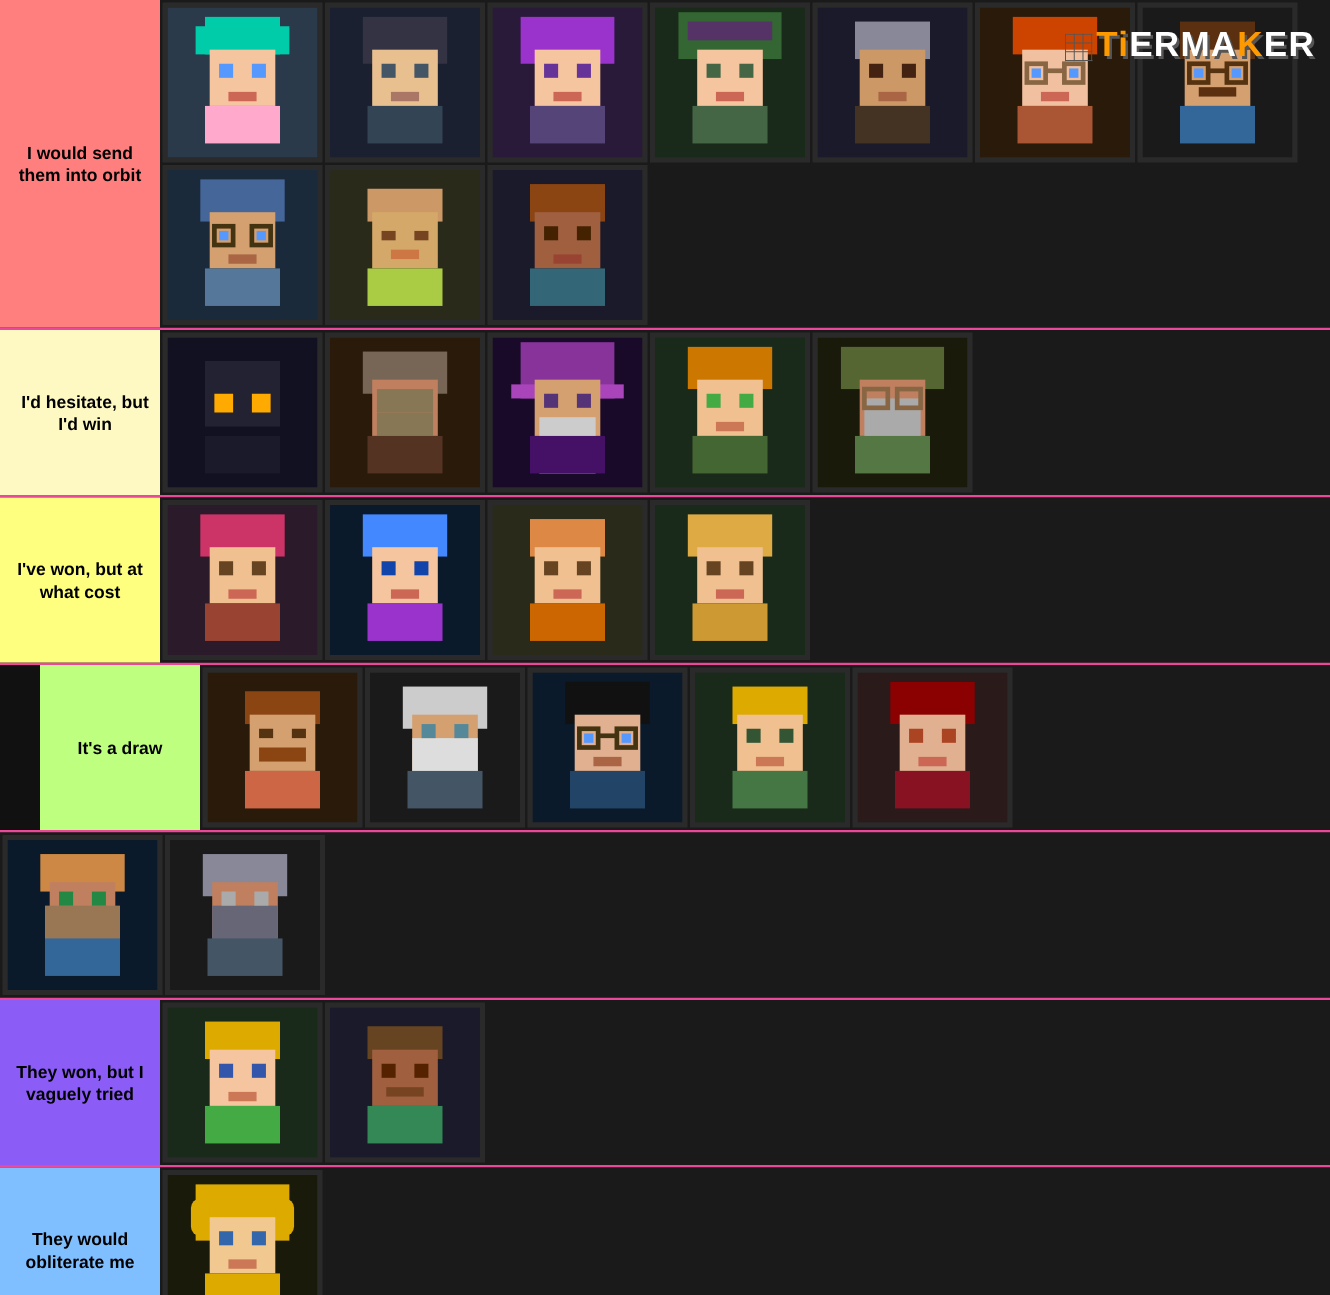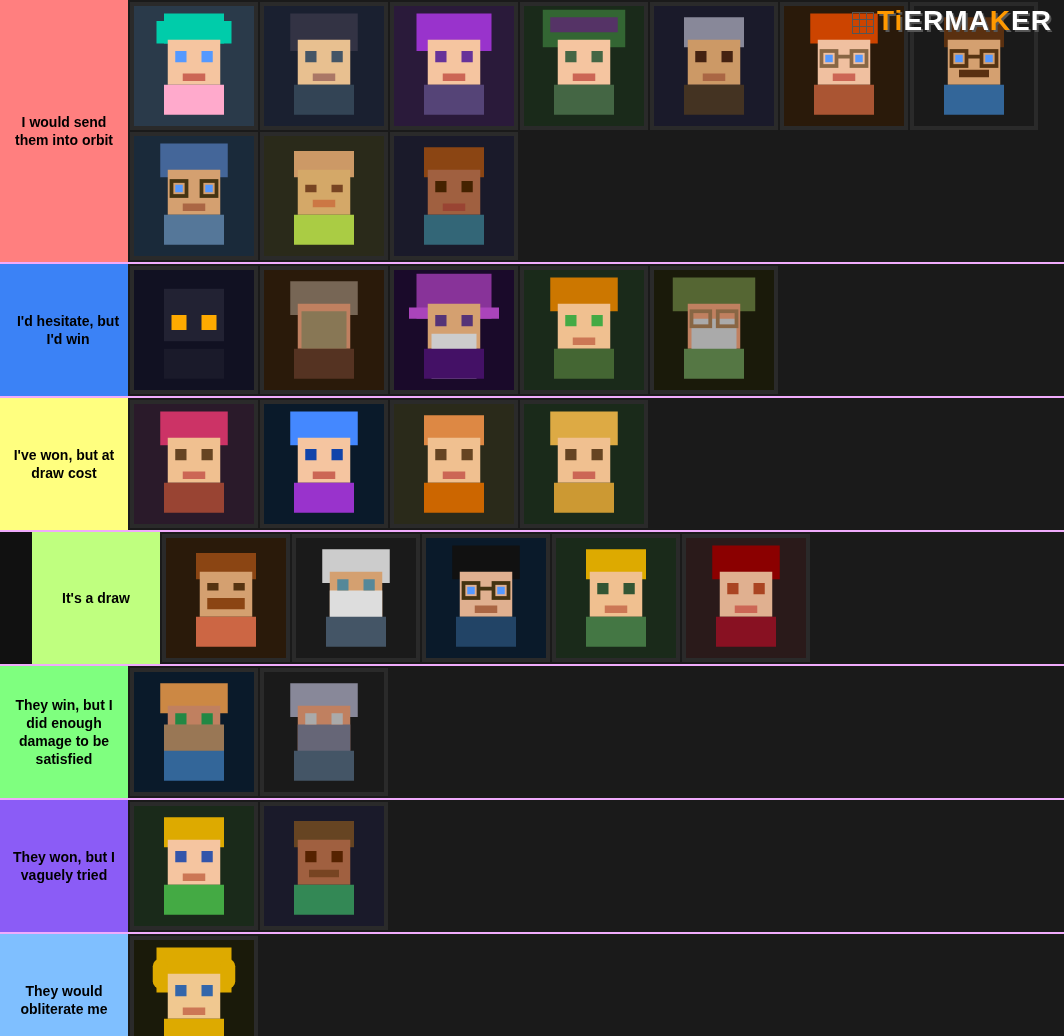--- a/index.html
+++ b/index.html
@@ -4,21 +4,21 @@
   <style>
     * { margin: 0; padding: 0; box-sizing: border-box; }
     body {
       background: #111;
       font-family: Arial, sans-serif;
       width: 1064px;
       min-height: 1036px;
     }
     .tier-row {
       display: flex;
-      border-bottom: 2px solid #f0abfc;
+      border-bottom: 2px solid #ec4899;
       min-height: 95px;
       justify-content: center;
     }
     .tier-label {
       width: 128px;
       min-width: 128px;
       display: flex;
       align-items: center;
       justify-content: center;
       text-align: center;
@@ -42,30 +42,30 @@
       height: 128px;
       background: #2a2a2a;
       display: flex;
       align-items: center;
       justify-content: center;
       overflow: hidden;
       position: relative;
     }
     
     .row-s  { background-color: #ff7f7f; }
-    .row-a  { background-color: #3b82f6; padding-left: 16px; }
+    .row-a  { background-color: #fef9c3; padding-left: 16px; }
     .row-b  { background-color: #ffff7f; }
     .row-c  { background-color: #bfff7f; margin-left: 32px; }
     .row-d  { background-color: #7fff7f; }
     .row-e  { background-color: #8b5cf6; }
     .row-f  { background-color: #7fbfff; }
 
     .watermark {
       position: absolute;
-      top: 5px;
+      top: 20px;
       right: 12px;
       font-family: Arial, sans-serif;
       font-size: 28px;
       font-weight: 900;
       color: #fff;
       letter-spacing: 1px;
       text-shadow: 2px 2px 0 #555;
       z-index: 10;
     }
     .watermark span.tier { color: #ff9900; }
@@ -295,21 +295,21 @@
 
             <rect x="10" y="11" width="5" height="4" fill="none" stroke="#886644" stroke-width="1"></rect>
             <rect x="17" y="11" width="5" height="4" fill="none" stroke="#886644" stroke-width="1"></rect>
             <rect x="8" y="21" width="16" height="8" fill="#557744"></rect>
           </svg>
         </div>
       </div>
     </div>
 
     <div class="tier-row">
-      <div class="tier-label row-b">I've won, but at draw cost</div>
+      <div class="tier-label row-b">I've won, but at what cost</div>
       <div class="tier-content">
         <div class="char-slot">
           <svg class="pixel-char" viewBox="0 0 32 32" xmlns="http://www.w3.org/2000/svg">
             <rect width="32" height="32" fill="#2a1a2a"></rect>
             <rect x="7" y="2" width="18" height="9" fill="#cc3366"></rect>
             <rect x="9" y="9" width="14" height="12" fill="#f0c090"></rect>
             <rect x="11" y="12" width="3" height="3" fill="#664422"></rect>
             <rect x="18" y="12" width="3" height="3" fill="#664422"></rect>
             <rect x="13" y="18" width="6" height="2" fill="#cc6655"></rect>
             <rect x="8" y="21" width="16" height="8" fill="#994433"></rect>
@@ -412,21 +412,20 @@
             <rect x="11" y="12" width="3" height="3" fill="#aa4422"></rect>
             <rect x="18" y="12" width="3" height="3" fill="#aa4422"></rect>
             <rect x="13" y="18" width="6" height="2" fill="#cc6655"></rect>
             <rect x="8" y="21" width="16" height="8" fill="#881122"></rect>
           </svg>
         </div>
       </div>
     </div>
 
     <div class="tier-row">
-      <div class="tier-label row-d">They win, but I did enough damage to be satisfied</div>
       <div class="tier-content">
         <div class="char-slot">
           <svg class="pixel-char" viewBox="0 0 32 32" xmlns="http://www.w3.org/2000/svg">
             <rect width="32" height="32" fill="#0a1a2a"></rect>
             <rect x="7" y="3" width="18" height="8" fill="#cc8844"></rect>
             <rect x="9" y="9" width="14" height="12" fill="#c08060"></rect>
 
             <rect x="8" y="14" width="16" height="12" fill="#997755"></rect>
             <rect x="11" y="11" width="3" height="3" fill="#228844"></rect>
             <rect x="18" y="11" width="3" height="3" fill="#228844"></rect>

